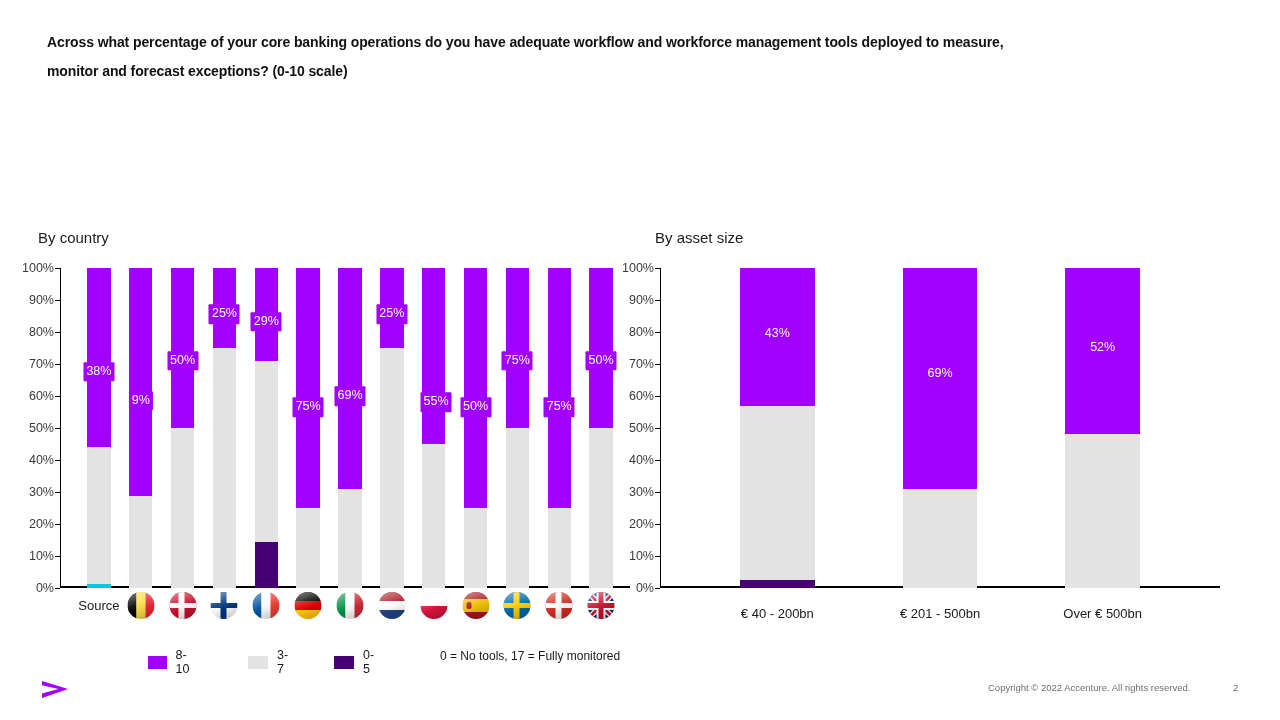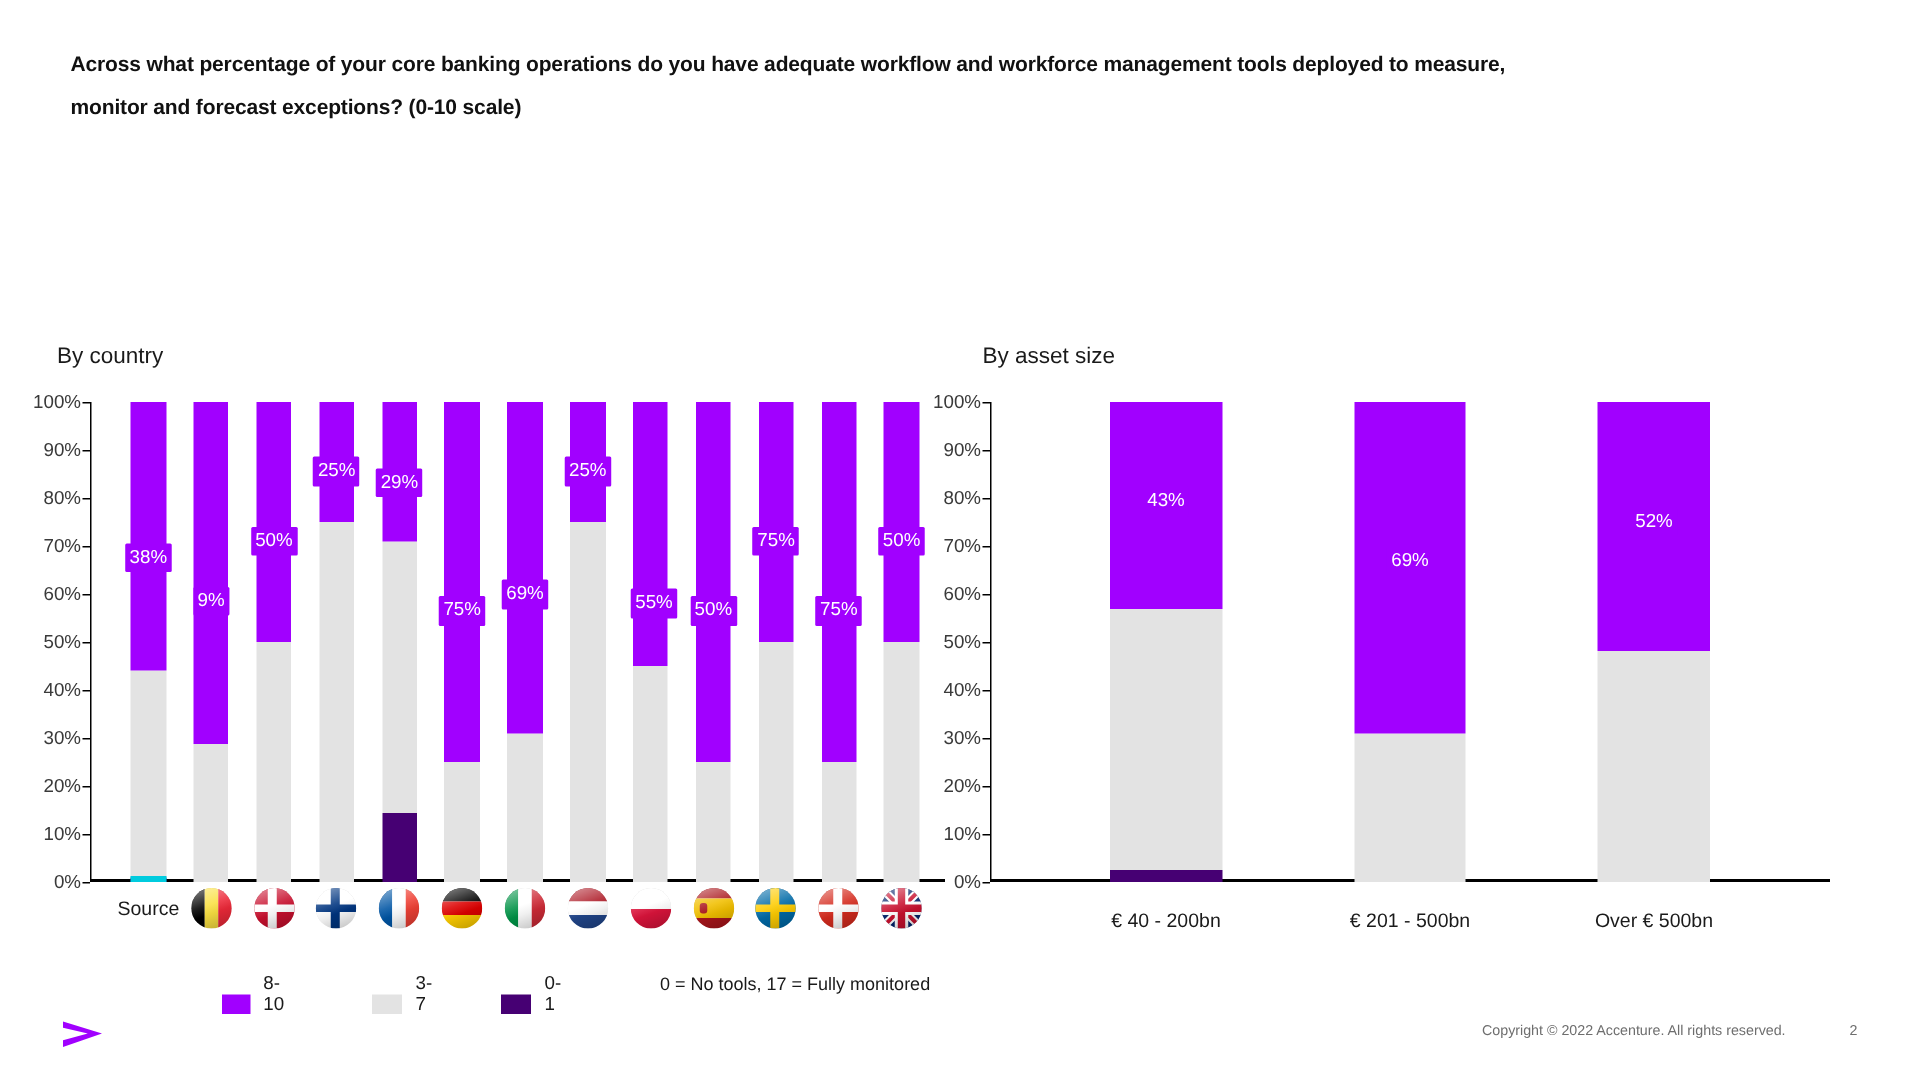--- a/index.html
+++ b/index.html
@@ -85,21 +85,21 @@
   .v3 i:nth-child(1){left:0;} .v3 i:nth-child(2){left:33.33%;} .v3 i:nth-child(3){left:66.66%;}
   .h3 i{left:0;right:0;height:33.34%;}
   .h3 i:nth-child(1){top:0;} .h3 i:nth-child(2){top:33.33%;} .h3 i:nth-child(3){top:66.66%;}
   .h2 i{left:0;right:0;height:50%;}
   .h2 i:nth-child(1){top:0;} .h2 i:nth-child(2){top:50%;}
   .crossv{left:36%;top:0;bottom:0;width:22%;}
   .crossh{left:0;right:0;top:39%;height:22%;}
 
   
   .legend{position:absolute;left:100px;top:648px;height:20px;}
-  .lg-item{position:absolute;top:0;display:flex;align-items:flex-end;padding-left:48px;}
+  .lg-item{position:absolute;top:0;display:flex;align-items:center;padding-left:48px;}
   .swatch{width:24px;height:13px;margin-right:9px;}
   .lg-text{font-size:12.5px;color:#1a1a1a;}
   .lg-note{position:absolute;left:340px;top:1px;font-size:12px;color:#1a1a1a;white-space:nowrap;}
 
   
   .logo{position:absolute;left:40px;top:678px;width:34px;height:24px;}
   .src{position:absolute;left:99px;top:681px;font-size:11.5px;font-style:italic;color:#111;}
   .copy{position:absolute;left:988px;top:682px;font-size:9.5px;color:#6e6e6e;}
   .pgnum{position:absolute;left:1233px;top:682px;font-size:9.5px;color:#6e6e6e;}
 </style>
@@ -347,21 +347,21 @@
   <div class="lg-item" style="left: 0px;">
         <span class="swatch" style="background: rgb(161, 0, 255);"></span>
         <span class="lg-text">8-10</span>
       </div>
       <div class="lg-item" style="left: 100px;">
         <span class="swatch" style="background: rgb(227, 227, 227);"></span>
         <span class="lg-text">3-7</span>
       </div>
       <div class="lg-item" style="left: 186px;">
         <span class="swatch" style="background: rgb(70, 0, 115);"></span>
-        <span class="lg-text">0-1</span>
+        <span class="lg-text">0-5</span>
       </div>
     </div>
 
   <svg class="logo" viewBox="0 0 34 24">
     <path d="M2 3 L28 11 L2 20 L2 15.5 L18.5 11 L2 7.2 Z" fill="#A100FF"></path>
   </svg>
   <div class="copy">Copyright © 2022 Accenture. All rights reserved.</div>
   <div class="pgnum">2</div>
 
 </div>

